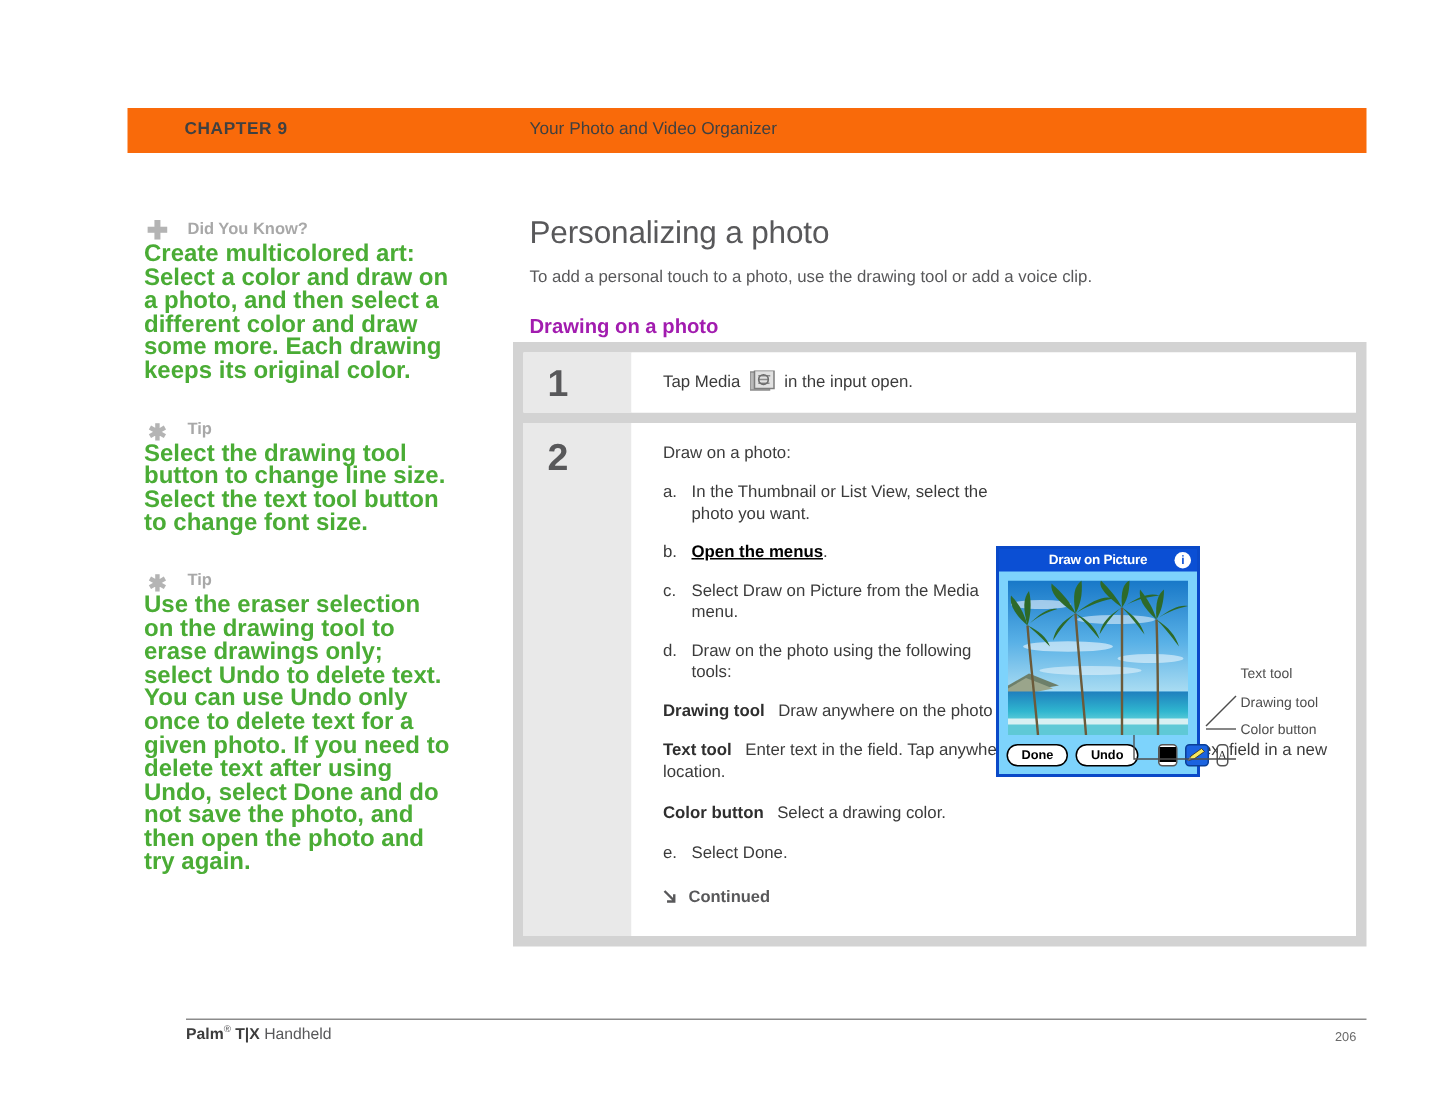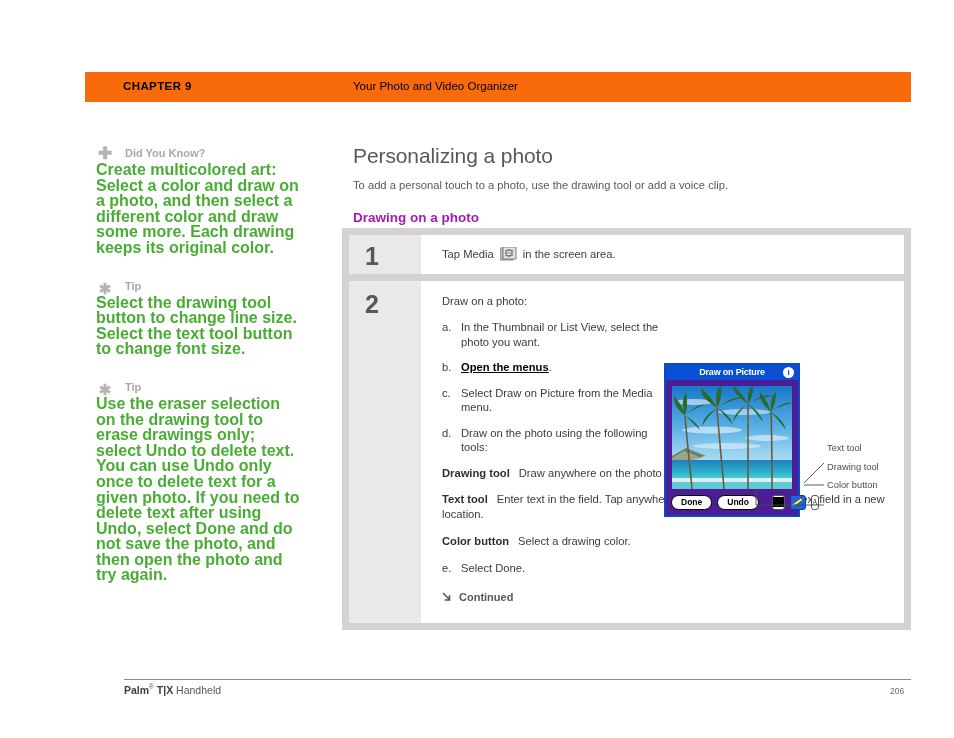--- a/index.html
+++ b/index.html
@@ -20,21 +20,21 @@
   }
 
   
   .chapter-bar {
     position: absolute;
     left: 85px;
     top: 72px;
     width: 826px;
     height: 30px;
     background: #f96a0a;
-    color: #000000;
+    color: #404040;
   }
   .chapter-label {
     position: absolute;
     left: 38px;
     top: 8px;
     font-size: 11.5px;
     font-weight: bold;
     letter-spacing: 0.4px;
   }
   .chapter-title {
@@ -187,21 +187,21 @@
 
   
   .device {
     position: absolute;
     right: 104px;
     top: 82px;
     width: 136px;
   }
   .dev-frame {
     border: 2px solid #0a49c8;
-    background: #4c1d95;
+    background: #7dd3fc;
     width: 136px;
   }
   .dev-title {
     height: 15px;
     background: #0b4fd4;
     color: #ffffff;
     font-size: 9px;
     font-weight: bold;
     text-align: center;
     line-height: 15px;
@@ -346,21 +346,21 @@
       <div class="step-body">
         <span>Tap Media</span>
         <span class="media-icon">
           <svg width="17" height="15" viewBox="0 0 17 15">
             <rect x="0" y="1" width="13" height="12" fill="#b9b9b9" stroke="#8c8c8c" stroke-width="1"></rect>
             <rect x="3" y="0" width="13" height="12" fill="#e2e2e2" stroke="#7d7d7d" stroke-width="1"></rect>
             <path d="M5.5 3.5 L13.5 3.5 M5.5 6 L12 6 M5.5 8.5 L13 8.5" stroke="#8c8c8c" stroke-width="1" fill="none"></path>
             <circle cx="9" cy="6" r="3.2" fill="none" stroke="#6e6e6e" stroke-width="1.1"></circle>
           </svg>
         </span>
-        <span>in the screen area.</span>
+        <span>in the input open.</span>
       </div>
     </div>
 
     <div class="step step2">
       <div class="step-num">2</div>
       <div class="step-body" style="padding-bottom:18px;">
 
         <div class="lead">Draw on a photo:</div>
 
         <ul class="alist">

